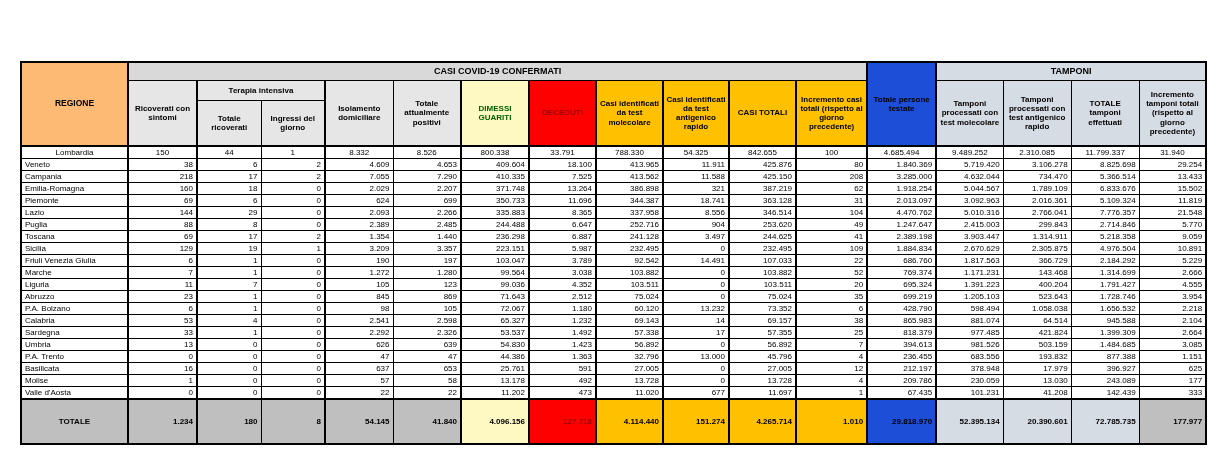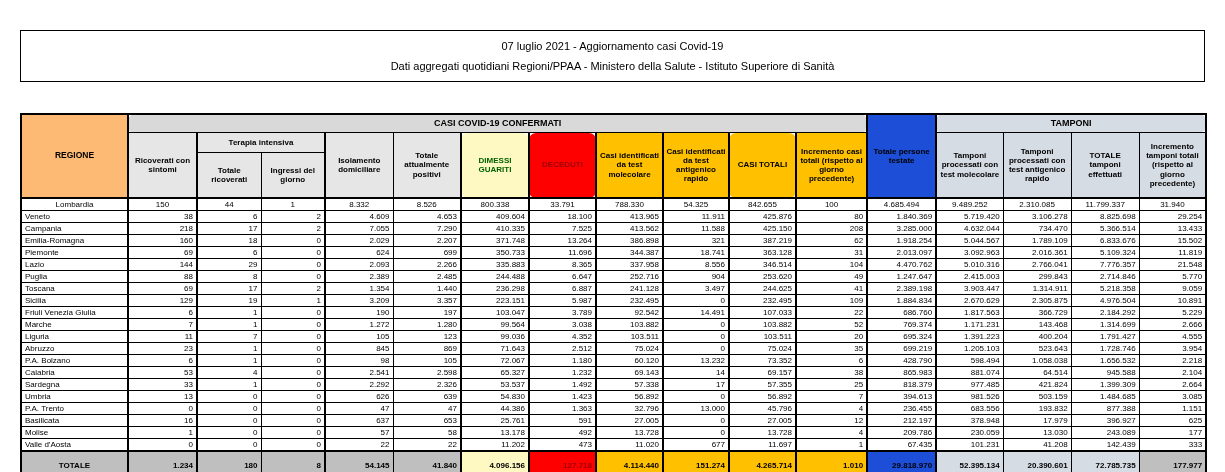--- a/index.html
+++ b/index.html
@@ -38,21 +38,21 @@
     font-weight: bold;
     font-size: 8px;
     text-align: center;
     padding: 1px 2px;
     line-height: 1.15;
   }
   .row-band th { height: 15px; }
   .row-mid th  { height: 17px; }
   .row-labels th { height: 42px; }
 
-  .bold { font-weight: bold; border-radius: 7px; }
+  .bold { font-weight: bold; }
   .hdr-regione { background: #fdba74; font-weight: bold; font-size: 8.5px; }
   .bg-band    { background: #D9D9D9; }
   .bg-sub     { background: #E7E6E6; }
   .bg-green   { background: #fef9c3; }
   .bg-red     { background: #FF0000; }
   .bg-yellow  { background: #FFC000; }
   .bg-cyan    { background: #1d4ed8; }
   .bg-bluegray{ background: #D6DCE4; }
   .bg-totgray { background: #BFBFBF; text-align: right; }
   .txt-green  { color: #006100; }
@@ -68,36 +68,32 @@
     background: #ffffff;
   }
   tbody td.region { text-align: left; }
   tbody tr:first-child td { border-top-width: 2px; text-align: center; }
 
   tfoot td {
     font-size: 8px;
     font-weight: bold;
     height: 19px;
     line-height: 19px;
-    padding: 4px 3px;
+    padding: 12px 3px;
     text-align: right;
     white-space: nowrap;
     border-top-width: 2px;
   }
   tfoot td.region-total { text-align: center; }
 </style>
 </head>
 <body>
 
 <div class="page">
 
-  <div class="title-box">
-    <div>07 luglio 2021 - Aggiornamento casi Covid-19</div>
-    <div>Dati aggregati quotidiani Regioni/PPAA - Ministero della Salute - Istituto Superiore di Sanità</div>
-  </div>
 
   <div class="tbl-wrap">
     <table>
       <colgroup>
         <col style="width:107px">
           <col style="width:69px">
           <col style="width:64px">
           <col style="width:64px">
         <col style="width:68px">
           <col style="width:68px">

